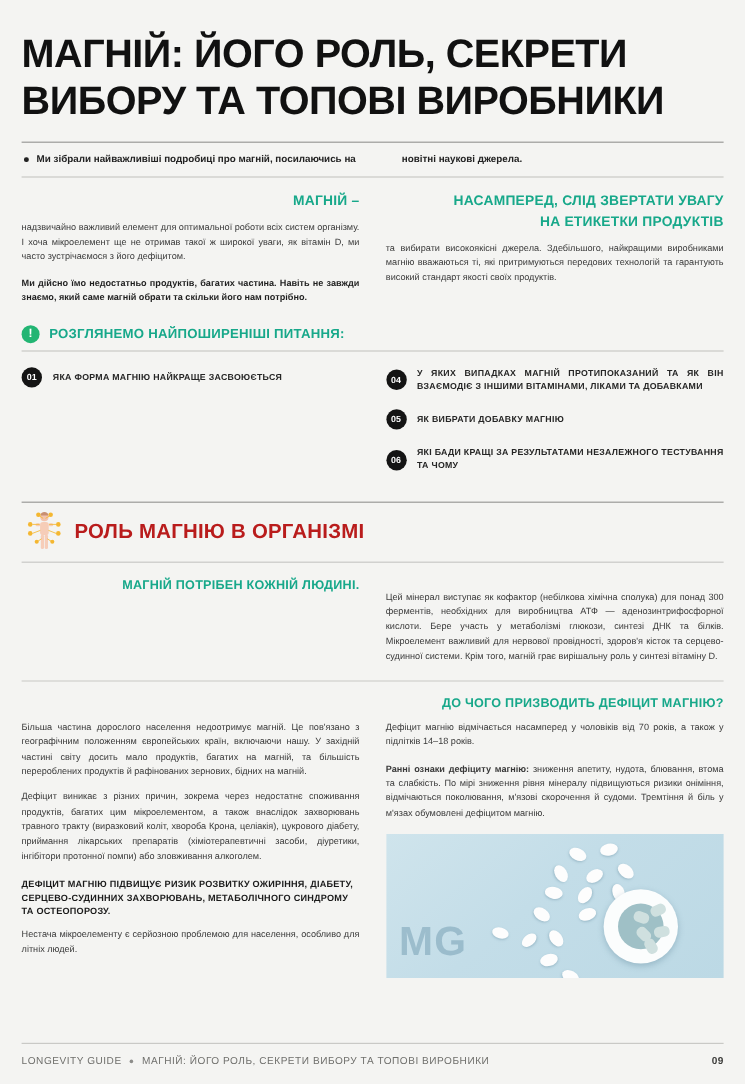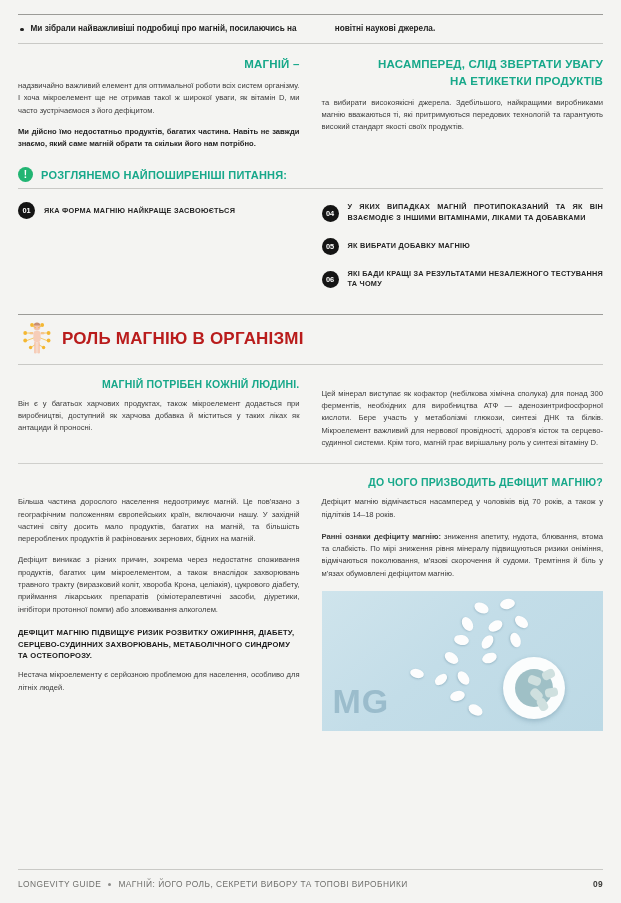--- a/index.html
+++ b/index.html
@@ -78,21 +78,21 @@
 
   
   .h-q { font-size:10.5px; margin:12px 0 8px; }
   .p.caps {
     font-weight:700; font-size:7.6px; letter-spacing:0.2px;
     line-height:1.55; color:#1a1a1a; text-align:left;
   }
 
   
   .photo {
-    position:relative; width:100%; height:140px; margin-top:11px;
+    position:relative; width:100%; height:120px; margin-top:11px;
     background:linear-gradient(140deg,#cfe4ec 0%,#c3dde8 45%,#bcd9e5 100%);
     overflow:hidden;
   }
   .photo .mg {
     position:absolute; left:11px; bottom:10px;
     font-size:34px; font-weight:700; letter-spacing:1px;
     color:rgba(120,160,180,0.55);
   }
   .pill { position:absolute; background:#fdfdfd; border-radius:50%;
     box-shadow:0 1px 2px rgba(90,130,150,0.35); }
@@ -118,20 +118,26 @@
   }
   .foot-l { display:flex; align-items:center; gap:7px; }
   .foot-dot { width:3px; height:3px; border-radius:50%; background:#8d8d8a; }
   .foot-pg { font-weight:700; color:#3c3c3a; letter-spacing:0.3px; }
 </style>
 </head>
 <body>
 
 <div class="page">
 
+  <div>
+    <div class="title">
+      <div>МАГНІЙ: ЙОГО РОЛЬ, СЕКРЕТИ</div>
+      <div>ВИБОРУ ТА ТОПОВІ ВИРОБНИКИ</div>
+    </div>
+  </div>
 
   <div style="height:14px"></div>
   <div class="rule dark"></div>
 
   <div class="lead">
     <span class="dot"></span>
     <span>
       <span>Ми зібрали найважливіші подробиці про магній, посилаючись на </span><b>новітні наукові джерела</b><span>.</span>
     </span>
   </div>
@@ -215,21 +221,20 @@
         </g>
       </svg>
       <span class="banner-t">РОЛЬ МАГНІЮ В ОРГАНІЗМІ</span>
     </div>
     <div class="rule"></div>
   </div>
 
   <div class="cols">
     <div class="col">
       <div class="h-teal h-sec">МАГНІЙ ПОТРІБЕН КОЖНІЙ ЛЮДИНІ.</div>
-      <div class="p">Він є у багатьох харчових продуктах, також мікроелемент додається при виробництві, доступний як харчова добавка й міститься у таких ліках як антациди й проносні.</div>
     </div>
     <div class="col">
       <div style="height:23px"></div>
       <div class="p">Цей мінерал виступає як кофактор (небілкова хімічна сполука) для понад 300 ферментів, необхідних для виробництва АТФ — аденозинтрифосфорної кислоти. Бере участь у метаболізмі глюкози, синтезі ДНК та білків. Мікроелемент важливий для нервової провідності, здоров'я кісток та серцево-судинної системи. Крім того, магній грає вирішальну роль у синтезі вітаміну D.</div>
     </div>
   </div>
 
   <div class="sep"></div>
 
   <div>

